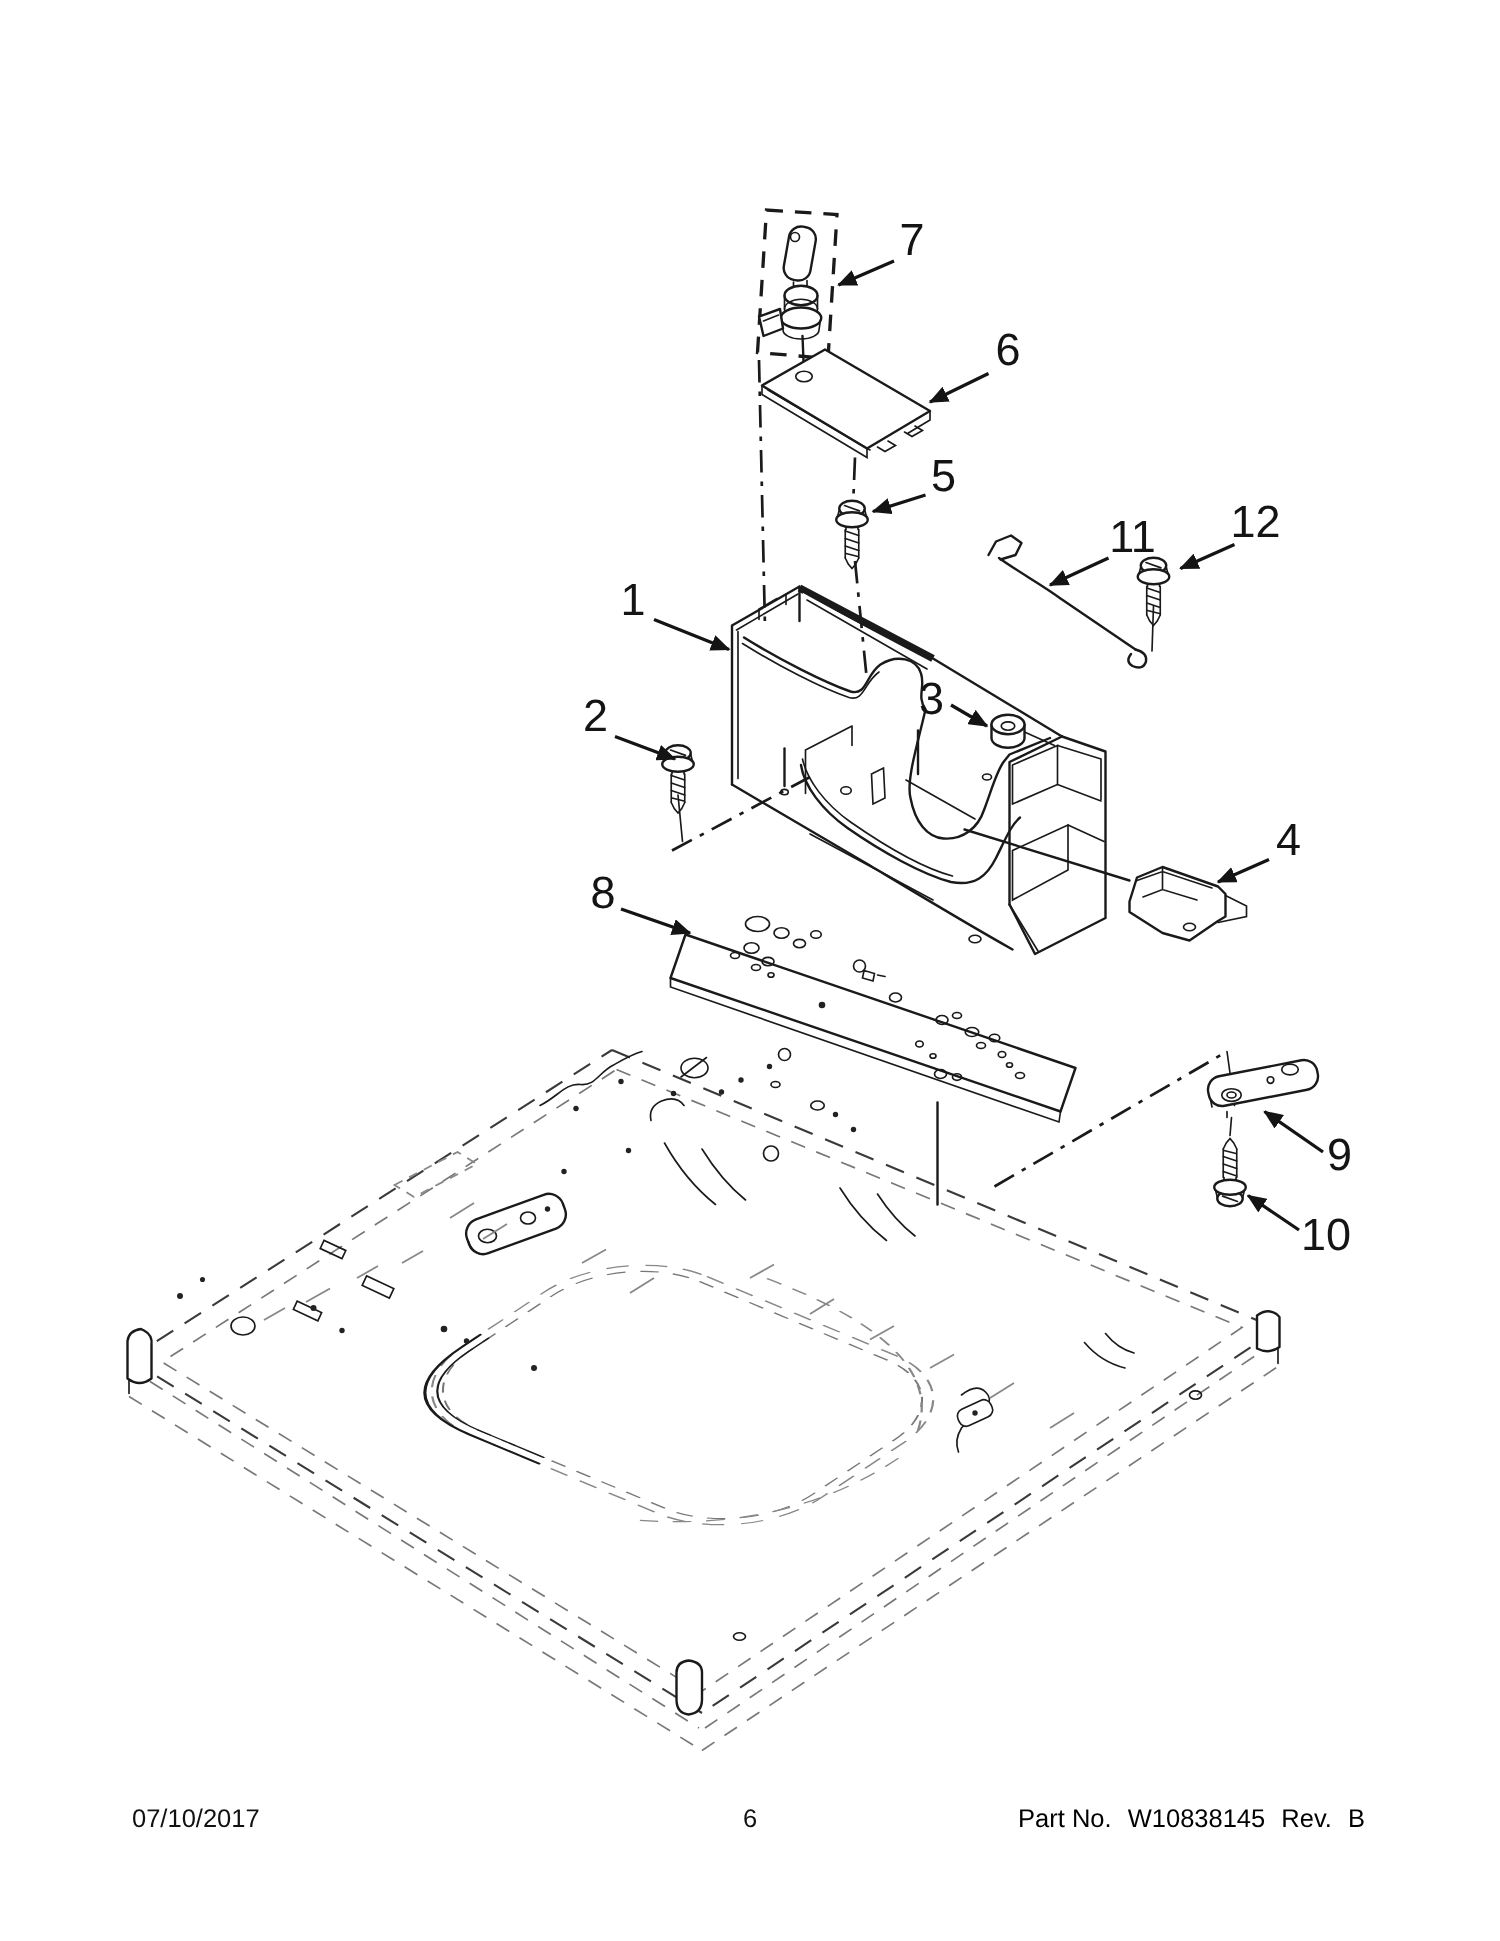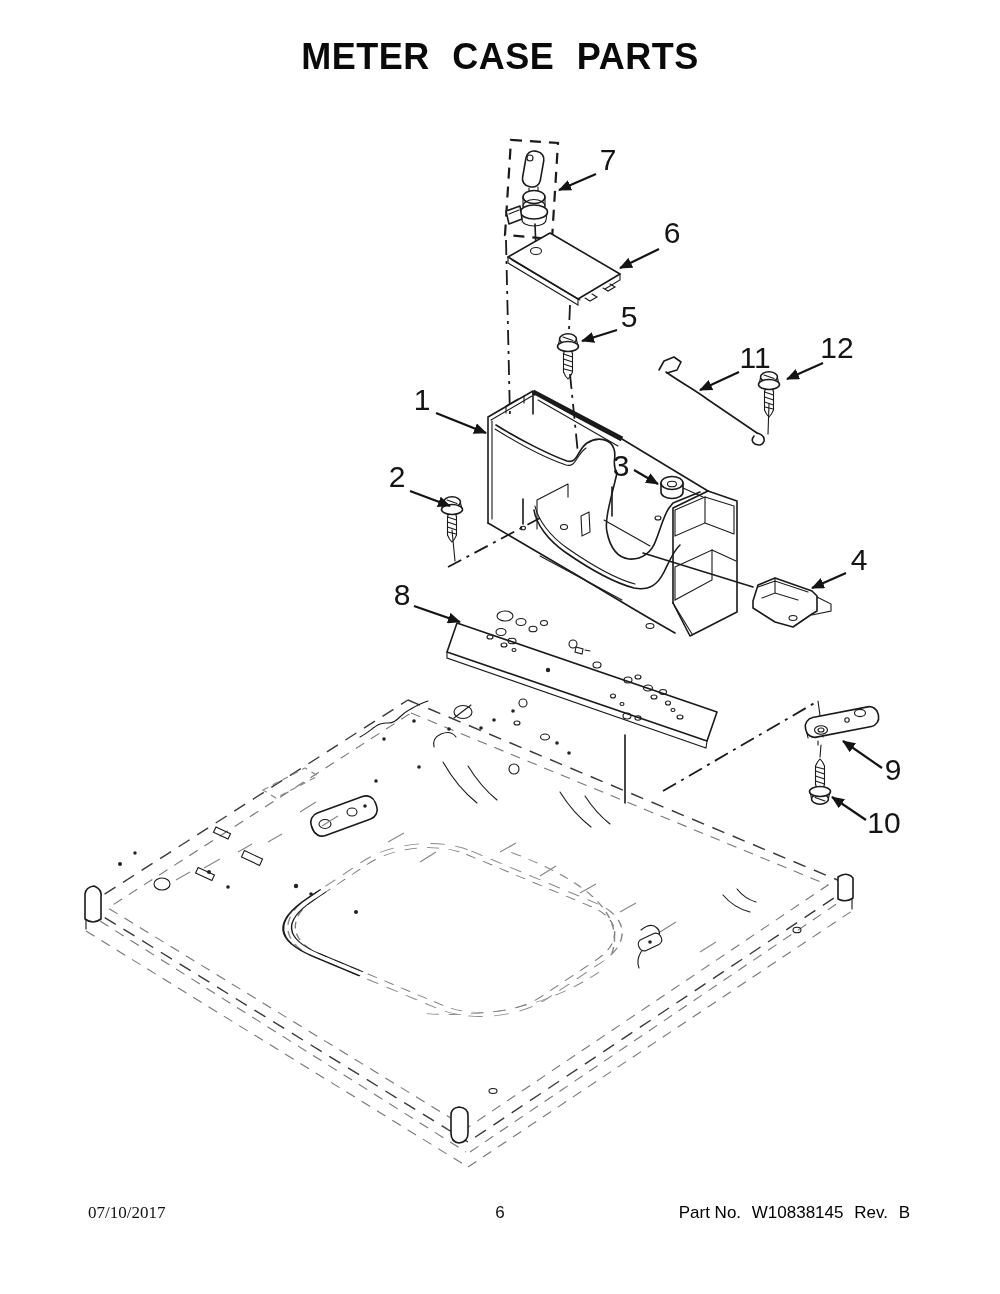--- a/index.html
+++ b/index.html
@@ -9,21 +9,21 @@
     background:#ffffff;
     font-family:"Liberation Sans", sans-serif;
     overflow:hidden;
   }
   .title{
     position:absolute;top:36px;left:0;right:0;
     text-align:center;
     font-size:36px;font-weight:bold;color:#0a0a0a;
     letter-spacing:0.5px;word-spacing:12px;
   }
-  .footer-date{position:absolute;top:1203px;left:88px;font-size:17px;color:#111;font-family:Liberation Serif, serif;}
+  .footer-date{position:absolute;top:1203px;left:88px;font-size:17px;color:#111;}
   .footer-page{position:absolute;top:1203px;left:0;right:0;text-align:center;font-size:17px;color:#111;}
   .footer-part{position:absolute;top:1203px;right:90px;font-size:17px;color:#000000;}
   .footer-part span{margin-left:6px;}
   svg{position:absolute;top:0;left:0;}
   svg *{vector-effect:none;}
   .ink{stroke:#1a1a1a;fill:none;stroke-width:1.6;stroke-linecap:round;stroke-linejoin:round;}
   .thin{stroke:#1a1a1a;fill:none;stroke-width:1.1;stroke-linecap:round;}
   .w{fill:#ffffff;}
   .dash{stroke:#3a3a3a;fill:none;stroke-width:1.4;stroke-dasharray:13,9;}
   .dashlt{stroke:#777;fill:none;stroke-width:1.1;stroke-dasharray:10,8;}
@@ -32,21 +32,20 @@
   .boxdash{stroke:#1a1a1a;fill:none;stroke-width:2.2;stroke-dasharray:11,8;}
   .dot{fill:#222;stroke:none;}
   .callout-text{font-family:"Liberation Sans",sans-serif;font-size:30px;fill:#141414;stroke:none;}
   .arrow{stroke:#141414;stroke-width:2.2;fill:none;}
 </style>
 </head>
 <body>
 
 <div class="page">
 
-  <div class="title">METER CASE PARTS</div>
 
   <svg width="1000" height="1294" viewBox="0 0 1000 1294">
     <defs>
       <marker id="arrh" markerWidth="14" markerHeight="11" refX="12" refY="5.5" orient="auto" markerUnits="userSpaceOnUse">
         <path d="M0,0 L13,5.5 L0,11 Z" fill="#141414"></path>
       </marker>
       <g id="screw-proto">
         <ellipse class="ink w" cx="0" cy="0" rx="8.5" ry="5.2"></ellipse>
         <path class="thin" d="M-5,-2 L5,1.6"></path>
         <path class="thin" d="M-8.5,1 L-10,7 M8.5,1 L10,7"></path>

